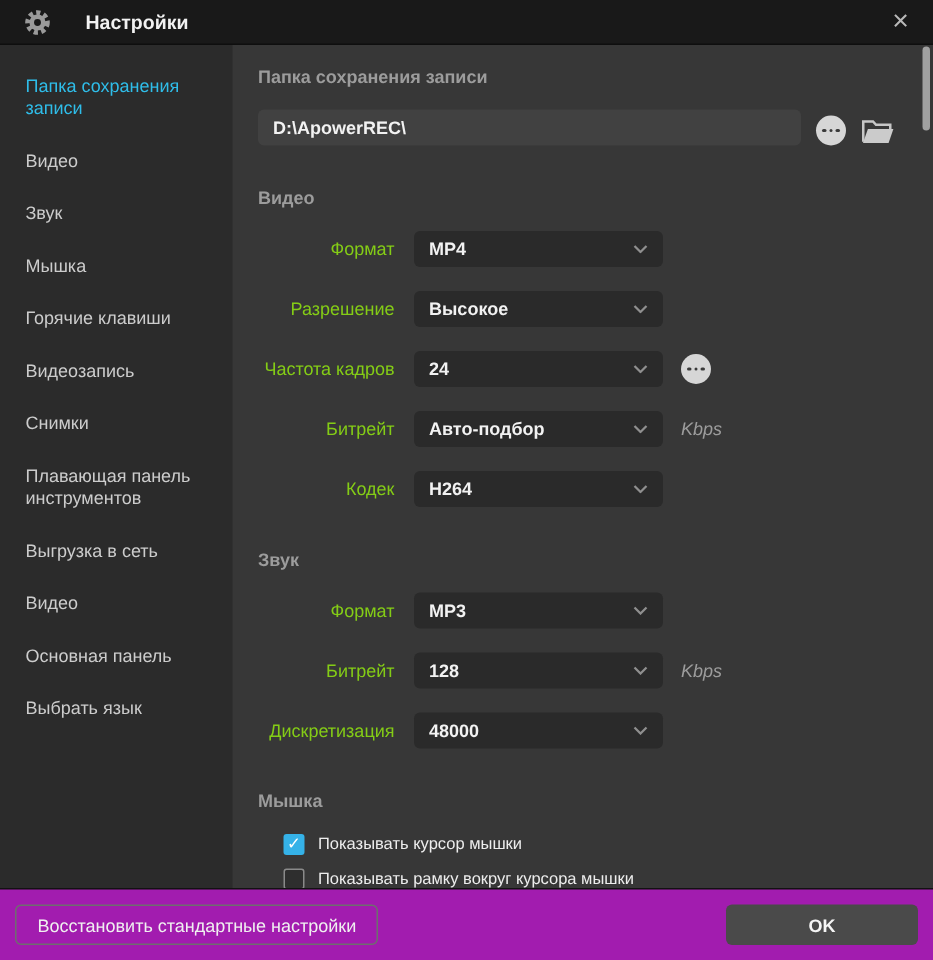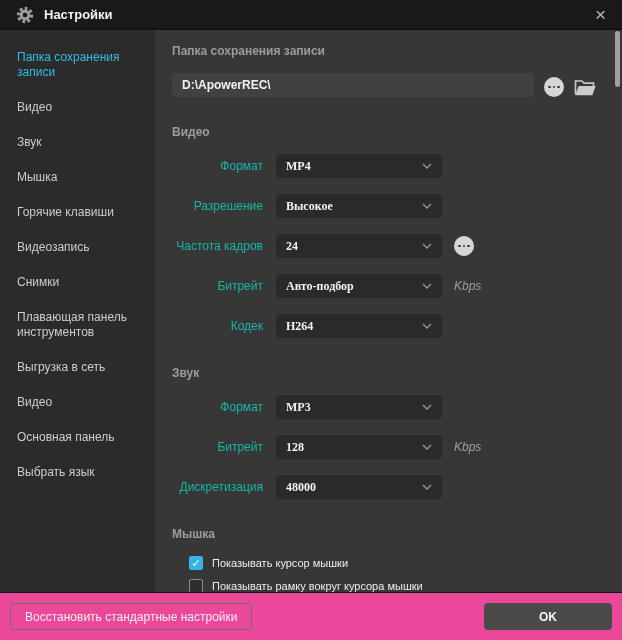--- a/index.html
+++ b/index.html
@@ -9,21 +9,21 @@
     background:#373737; overflow:hidden;
   }
   .window { position:relative; width:622px; height:640px; background:#373737; }
 
   
   .titlebar {
     height:30px; background:#191919; display:flex; align-items:center;
     padding:0 12px; border-bottom:1px solid #0e0e0e;
   }
   .titlebar .gear { width:18px; height:18px; margin-left:4px; display:flex; align-items:center; }
-  .titlebar .title { color:#f2f2f2; font-size:13px; font-weight:bold; margin-left:10px; }
+  .titlebar .title { color:#f2f2f2; font-size:13px; font-weight:bold; margin-left:23px; }
   .titlebar .close {
     margin-left:auto; color:#b9b9b9; font-size:19px; line-height:19px;
     cursor:default; padding:0 4px; font-weight:normal;
   }
 
   
   .bodyarea { position:relative; display:flex; height:562px; }
 
   .sidebar {
     width:155px; background:#2b2b2b; padding-top:10px; flex-shrink:0;
@@ -54,28 +54,28 @@
     width:20px; height:20px; border-radius:50%; background:#d6d6d6;
     display:flex; align-items:center; justify-content:center; gap:2px;
     margin-left:10px; cursor:default; flex-shrink:0;
   }
   .circle-btn .dot { width:2.5px; height:2.5px; border-radius:50%; background:#3a3a3a; }
   .folder-btn { margin-left:10px; display:flex; align-items:center; cursor:default; }
 
   
   .row { display:flex; align-items:center; height:24px; margin-bottom:16px; }
   .row-label {
-    width:91px; text-align:right; font-size:12px; color:#14b8a6; margin-right:13px;
+    width:91px; text-align:right; font-size:12px; color:#84cc16; margin-right:13px;
     flex-shrink:0;
   }
   .dropdown {
     width:166px; height:24px; background:#2a2a2a; border-radius:4px;
     display:flex; align-items:center; padding:0 10px; cursor:default; flex-shrink:0;
   }
-  .dropdown .dd-value { color:#f2f2f2; font-size:12px; font-weight:bold;font-family:Liberation Serif, serif; }
+  .dropdown .dd-value { color:#f2f2f2; font-size:12px; font-weight:bold; }
   .dropdown .dd-chevron { margin-left:auto; display:flex; align-items:center; }
   .row-suffix { font-size:12px; color:#9c9c9c; margin-left:12px;font-style:italic; }
   .row .circle-btn { margin-left:12px; }
 
   
   .check-row { display:flex; align-items:center; margin:0 0 9px 17px; }
   .checkbox {
     width:14px; height:14px; border-radius:2px; margin-right:9px; flex-shrink:0;
     display:flex; align-items:center; justify-content:center; cursor:default;
   }
@@ -89,21 +89,21 @@
     position:absolute; right:1px; top:0; width:7px; height:562px;
   }
   .scrollbar-thumb {
     position:absolute; right:1px; top:1px; width:5px; height:56px;
     background:#a0a0a0; border-radius:3px;
   }
 
   
   .footer {
     position:absolute; left:0; bottom:0; width:622px; height:48px;
-    background:#ec4899; border-top:1px solid #121212;
+    background:#a21caf; border-top:1px solid #121212;
     display:flex; align-items:center; justify-content:space-between; padding:0 10px;
   }
   .restore-btn {
     height:27px; padding:0 14px; background:transparent; border:1px solid #6e6e6e;
     border-radius:4px; color:#f0f0f0; font-size:12px;
     font-family:"Liberation Sans", sans-serif; cursor:default;
   }
   .ok-btn {
     width:128px; height:27px; background:#4a4a4a; border:none; border-radius:4px;
     color:#f5f5f5; font-size:12px; font-weight:bold;

